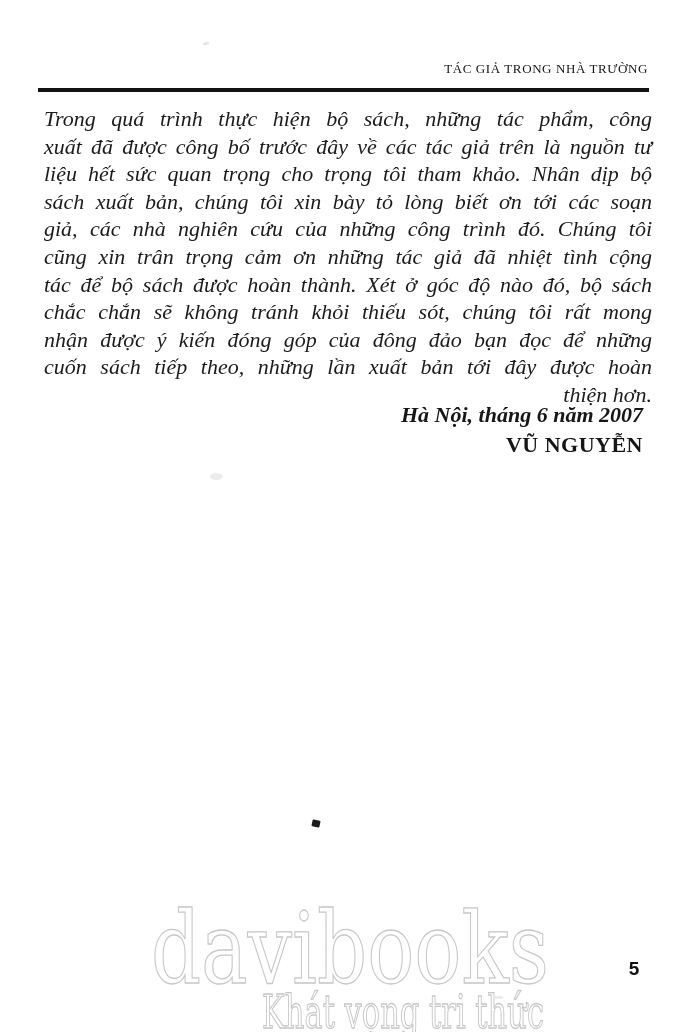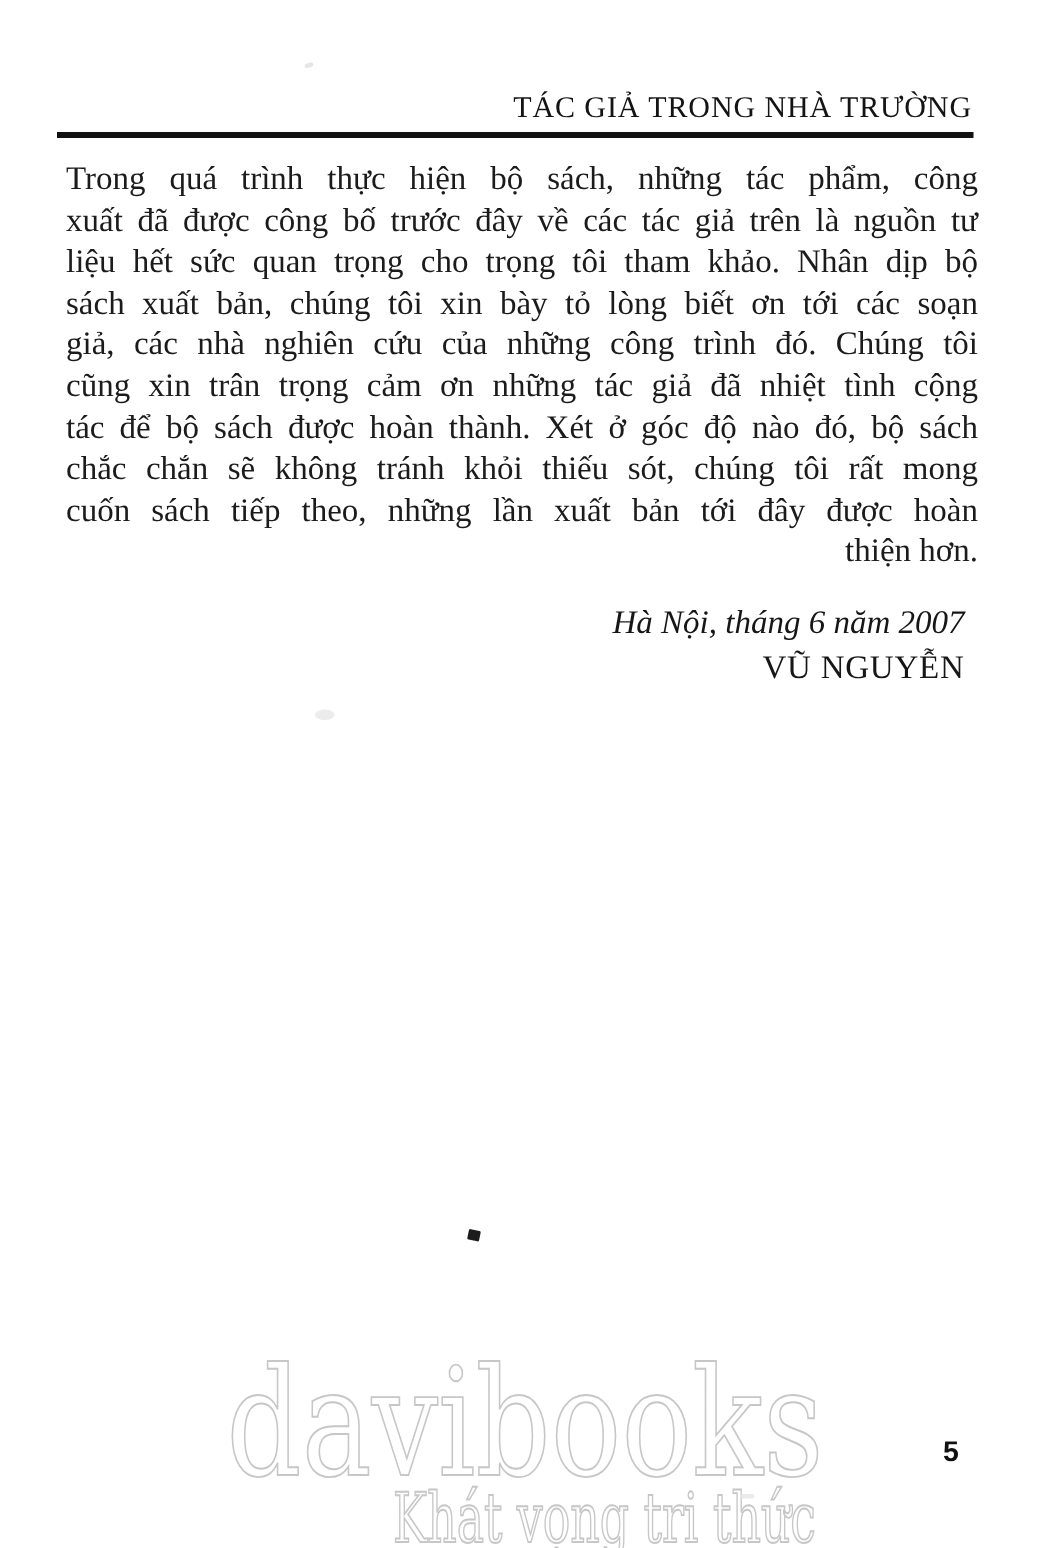--- a/index.html
+++ b/index.html
@@ -11,68 +11,69 @@
     background: #ffffff;
     overflow: hidden;
     font-family: "Liberation Serif", "DejaVu Serif", serif;
   }
   .running-head {
     position: absolute;
     top: 61px;
     left: 44px;
     width: 604px;
     text-align: right;
-    font-size: 20px;
+    font-size: 13px;
     letter-spacing: 0.6px;
     color: #141414;
     white-space: nowrap;
   }
   .rule {
     position: absolute;
     top: 88px;
     left: 38px;
     width: 611px;
     height: 3.5px;
     background: #121212;
   }
   .body-block {
     position: absolute;
     top: 105px;
     left: 44px;
     width: 608px;
+    font-style: italic;
     font-size: 22px;
     line-height: 27.6px;
     color: #1b1b1b;
   }
   .body-block .jl {
     text-align: justify;
     text-align-last: justify;
   }
   .body-block .last {
     text-align: right;
   }
   .sig-date {
     position: absolute;
     top: 402px;
     left: 44px;
     width: 599px;
     text-align: right;
     font-style: italic;
-    font-weight: normal;
+    font-weight: bold;
     font-size: 22px;
     color: #161616;
     white-space: nowrap;
   }
   .sig-name {
     position: absolute;
     top: 432px;
     left: 44px;
     width: 599px;
     text-align: right;
-    font-weight: normal;
+    font-weight: bold;
     font-size: 22px;
     letter-spacing: 0.5px;
     color: #161616;
     white-space: nowrap;
   }
   .page-number {
     position: absolute;
     top: 958px;
     left: 620px;
     width: 28px;
@@ -114,20 +115,21 @@
 
   <div class="body-block">
     <div class="jl">Trong quá trình thực hiện bộ sách, những tác phẩm, công</div>
     <div class="jl">xuất đã được công bố trước đây về các tác giả trên là nguồn tư</div>
     <div class="jl">liệu hết sức quan trọng cho trọng tôi tham khảo. Nhân dịp bộ</div>
     <div class="jl">sách xuất bản, chúng tôi xin bày tỏ lòng biết ơn tới các soạn</div>
     <div class="jl">giả, các nhà nghiên cứu của những công trình đó. Chúng tôi</div>
     <div class="jl">cũng xin trân trọng cảm ơn những tác giả đã nhiệt tình cộng</div>
     <div class="jl">tác để bộ sách được hoàn thành. Xét ở góc độ nào đó, bộ sách</div>
     <div class="jl">chắc chắn sẽ không tránh khỏi thiếu sót, chúng tôi rất mong</div>
+    <div class="jl">nhận được ý kiến đóng góp của đông đảo bạn đọc để những</div>
     <div class="jl">cuốn sách tiếp theo, những lần xuất bản tới đây được hoàn</div>
     <div class="last">thiện hơn.</div>
   </div>
 
   <div class="sig-date">Hà Nội, tháng 6 năm 2007</div>
 
   <div class="sig-name">VŨ NGUYỄN</div>
 
   <div class="page-number">5</div>
 

